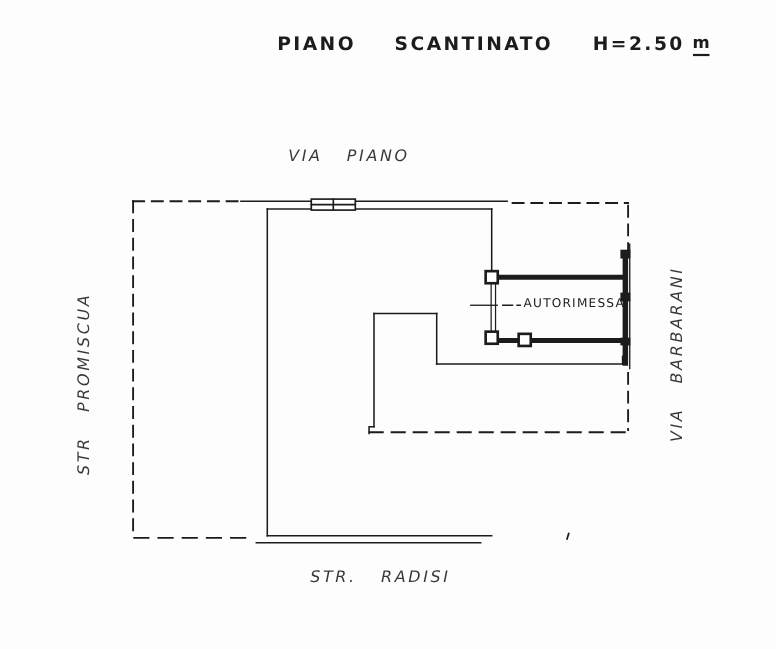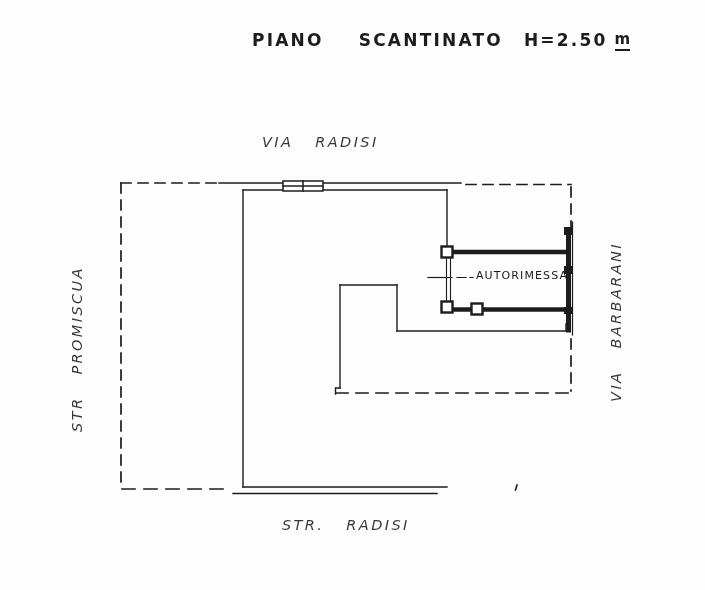--- a/index.html
+++ b/index.html
@@ -25,21 +25,21 @@
     left: 252px; top: 30px;
     display: flex;
     align-items: flex-start;
     white-space: nowrap;
   }
   .title-word {
     font-size: 17px;
     font-weight: bold;
     letter-spacing: 2.2px;
   }
-  .title-gap2 { margin-left: 21px; }
+  .title-gap2 { margin-left: 36px; }
   .title-unit {
     font-size: 15px;
     font-weight: bold;
     margin-left: 7px;
     border-bottom: 2px solid currentColor;
     line-height: 1.25;
   }
   .street-label {
     font-style: italic;
     font-size: 14.5px;
@@ -125,20 +125,20 @@
       <path d="M457 277.5 H473" stroke-dasharray="9 4"></path>
     </g>
   </svg>
 
   <div class="title-row">
     <span class="title-word" style="word-spacing:27px;">PIANO SCANTINATO</span>
     <span class="title-word title-gap2">H=2.50</span>
     <span class="title-unit">m</span>
   </div>
 
-  <div class="label street-label street-top">VIA RADISI</div>
+  <div class="label street-label street-top">VIA PIANO</div>
   <div class="label street-label street-left">STR PROMISCUA</div>
   <div class="label street-label street-right">VIA BARBARANI</div>
   <div class="label street-label street-bottom">STR. RADISI</div>
 
   <div class="label room-label">AUTORIMESSA</div>
 
 </div>
 
 </body></html>

